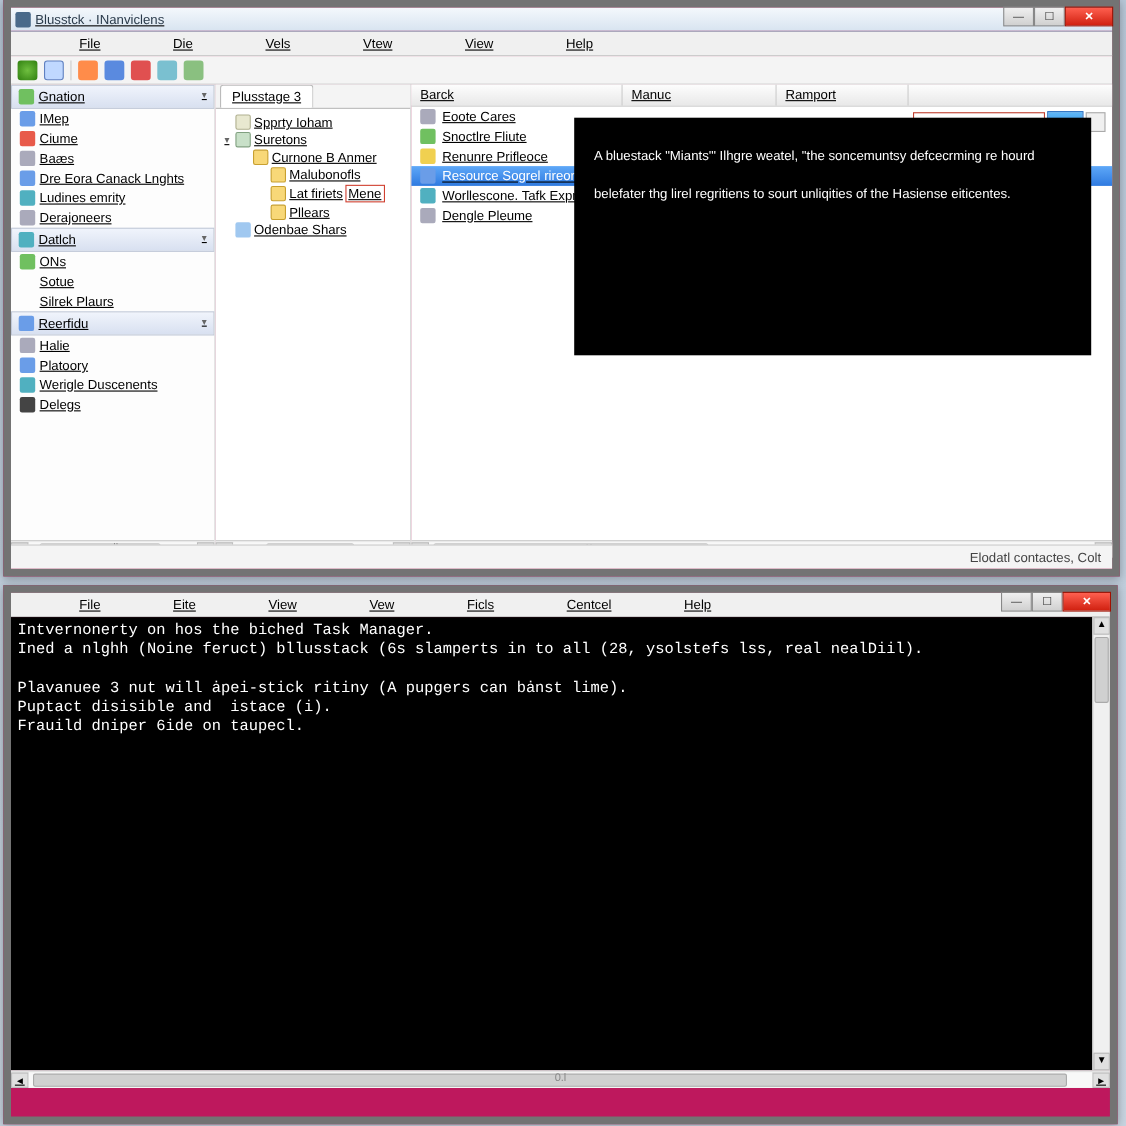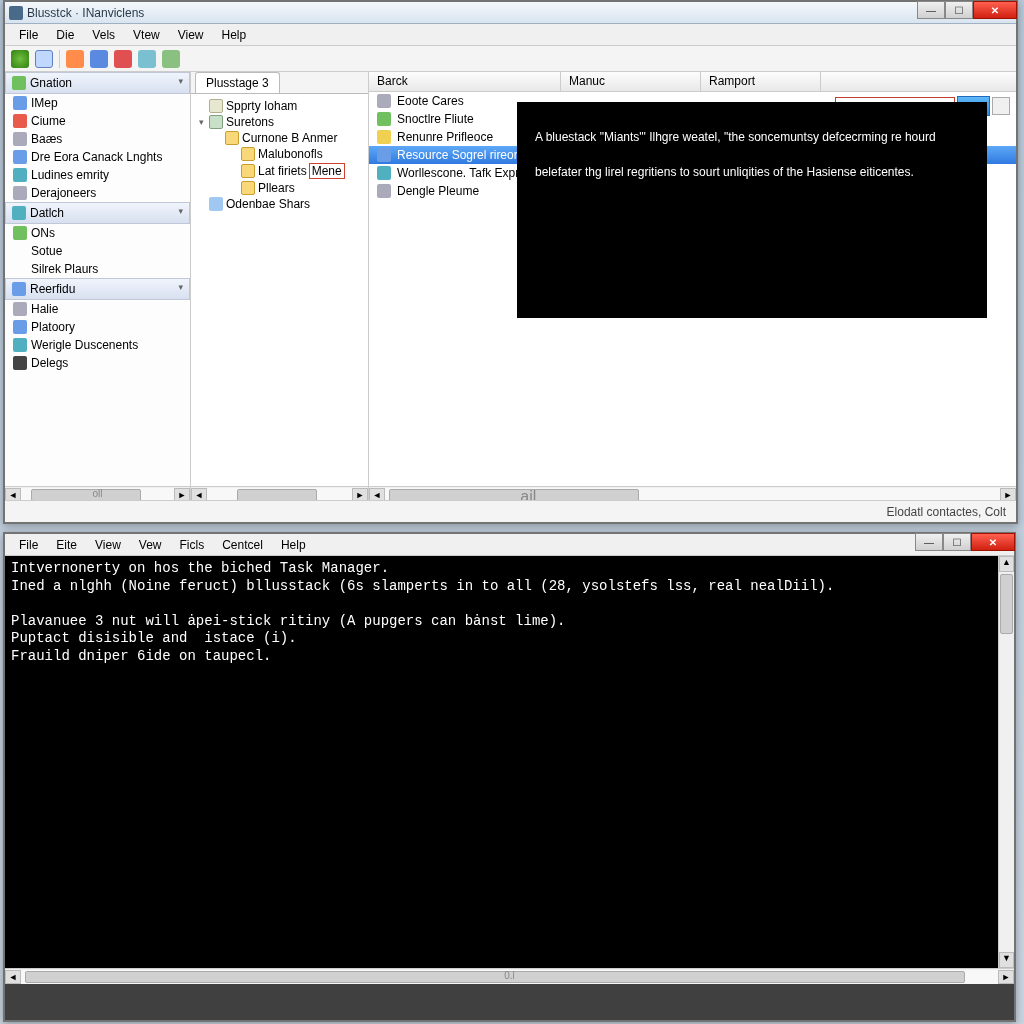--- a/index.html
+++ b/index.html
@@ -1,33 +1,33 @@
 <!DOCTYPE html>
 <html><head>
 <meta charset="utf-8">
 <style>
 * { box-sizing: border-box; margin: 0; padding: 0; font-family: "Segoe UI", Tahoma, sans-serif; font-size: 12px; }
 body { background: linear-gradient(to bottom, #b8c8d8, #c8d4e0); width: 1024px; height: 1024px; overflow: hidden; }
 
 
-.window { position: absolute; background: #404040; border: 2px solid #737373; box-shadow: 0 2px 8px rgba(0,0,0,0.3); }
+.window { position: absolute; background: #be185d; border: 7px solid #737373; box-shadow: 0 2px 8px rgba(0,0,0,0.3); text-decoration: underline; }
 .titlebar { height: 22px; background: linear-gradient(to bottom, #f4f8fc, #d8e4f0); display: flex; align-items: center; padding: 0 4px; border-bottom: 1px solid #a0b0c0; }
 .titlebar .icon { width: 14px; height: 14px; background: #4a6a8a; margin-right: 4px; border-radius: 2px; }
 .titlebar .title { flex: 1; color: #2a3a4a; }
 .winbtns { display: flex; gap: 0; position: absolute; top: -1px; right: -1px; }
 .winbtn { width: 28px; height: 18px; border: 1px solid #888; background: linear-gradient(to bottom, #f0f0f0, #d0d0d0); display: flex; align-items: center; justify-content: center; font-size: 10px; color: #333; cursor: pointer; }
 .winbtn.close { background: linear-gradient(to bottom, #ff6050, #d02010); color: #fff; border-color: #a01000; width: 44px; }
 .winbtn.close::before { content: "✕"; font-weight: bold; }
 .winbtn.min::before { content: "—"; }
 .winbtn.max::before { content: "☐"; }
 
 
 #win1 { left: 3px; top: 0; width: 1015px; height: 524px; }
 .menubar { height: 22px; display: flex; align-items: center; padding: 0 6px; background: #f0f0f0; border-bottom: 1px solid #ccc; gap: 2px; }
-.menubar span { padding: 2px 8px; cursor: pointer; }
+.menubar span { padding: 2px 8px; cursor: pointer; margin-left: 48px; }
 .toolbar { height: 26px; display: flex; align-items: center; padding: 0 6px; background: #f4f4f4; border-bottom: 1px solid #ccc; gap: 6px; }
 .tbicon { width: 18px; height: 18px; border-radius: 3px; cursor: pointer; }
 .tbicon.i1{background:radial-gradient(circle,#6fbf3f,#2f7f0f);} 
 .tbicon.i2{background:#c0d8ff;border:1px solid #6080c0;}
 .tbicon.i3{background:#ff8c4a;}
 .tbicon.i4{background:#5a8adf;}
 .tbicon.i5{background:#e05050;}
 .tbicon.i6{background:#7ac0d0;}
 .tbicon.i7{background:#8ac080;}
 

